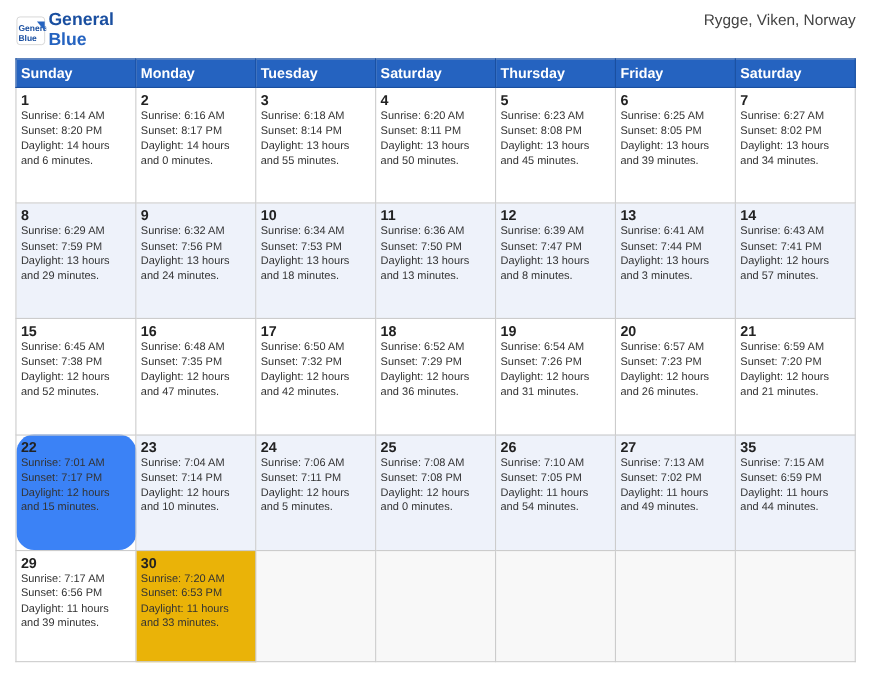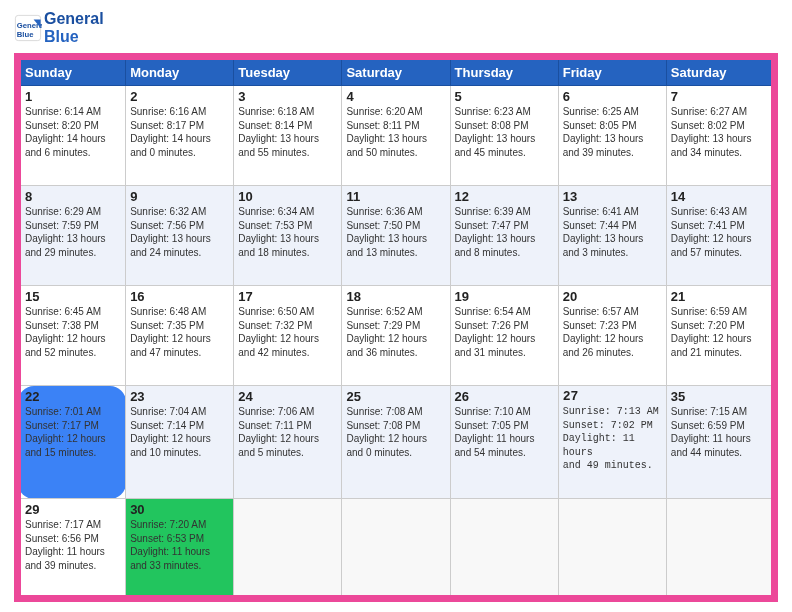--- a/index.html
+++ b/index.html
@@ -39,21 +39,21 @@
       font-size: 32px;
       font-weight: bold;
       color: #222;
     }
     .subtitle {
       font-size: 14px;
       color: #444;
     }
     .calendar {
       flex: 1;
-      border: 7px solid #ec4899;
+      border: 1px solid #ec4899;
       border-collapse: collapse;
       width: 100%;
       table-layout: fixed;
     }
     .calendar th {
       background: #2563c0;
       color: #fff;
       font-size: 13px;
       font-weight: bold;
       padding: 5px 4px;
@@ -104,20 +104,21 @@
         <text x="4" y="20" font-size="11" font-weight="bold" fill="#1a4fa0" font-family="Arial">General</text>
         <text x="4" y="33" font-size="11" font-weight="bold" fill="#1a4fa0" font-family="Arial">Blue</text>
         <polygon points="28,8 38,8 38,20" fill="#2563c0"></polygon>
       </svg>
       <div style="display:flex;flex-direction:column;line-height:1.1;">
         <span style="font-size:16px;font-weight:bold;color:#1a4fa0;">General</span>
         <span style="font-size:16px;font-weight:bold;color:#2563c0;">Blue</span>
       </div>
     </div>
     <div class="title-block">
+      <div class="subtitle">Rygge, Viken, Norway</div>
     </div>
   </div>
 
   <table class="calendar">
     <thead>
       <tr>
       <th>Sunday</th>
           <th>Monday</th>
           <th>Tuesday</th>
           <th>Saturday</th>
@@ -231,35 +232,35 @@
             <div class="cell-text">Sunrise: 7:06 AM<br>Sunset: 7:11 PM<br>Daylight: 12 hours<br>and 5 minutes.</div>
           </td>
           <td style="background: rgb(238, 242, 250);">
             <span class="day-num">25</span>
             <div class="cell-text">Sunrise: 7:08 AM<br>Sunset: 7:08 PM<br>Daylight: 12 hours<br>and 0 minutes.</div>
           </td>
           <td style="background: rgb(238, 242, 250);">
             <span class="day-num">26</span>
             <div class="cell-text">Sunrise: 7:10 AM<br>Sunset: 7:05 PM<br>Daylight: 11 hours<br>and 54 minutes.</div>
           </td>
-          <td style="background: rgb(238, 242, 250); font-family: Liberation Mono, monospace;">
+          <td style="background: rgb(238, 242, 250);">
             <span class="day-num">27</span>
             <div class="cell-text">Sunrise: 7:13 AM<br>Sunset: 7:02 PM<br>Daylight: 11 hours<br>and 49 minutes.</div>
           </td>
           <td style="background: rgb(238, 242, 250);">
             <span class="day-num">35</span>
             <div class="cell-text">Sunrise: 7:15 AM<br>Sunset: 6:59 PM<br>Daylight: 11 hours<br>and 44 minutes.</div>
           </td>
         </tr>
         <tr class="last-row">
           <td style="background: rgb(255, 255, 255);">
             <span class="day-num">29</span>
             <div class="cell-text">Sunrise: 7:17 AM<br>Sunset: 6:56 PM<br>Daylight: 11 hours<br>and 39 minutes.</div>
           </td>
-          <td style="background: #22c55e;">
+          <td style="background: #eab308;">
             <span class="day-num">30</span>
             <div class="cell-text">Sunrise: 7:20 AM<br>Sunset: 6:53 PM<br>Daylight: 11 hours<br>and 33 minutes.</div>
           </td>
           <td class="empty-cell"></td>
           <td class="empty-cell"></td>
           <td class="empty-cell"></td>
           <td class="empty-cell"></td>
           <td class="empty-cell"></td>
         </tr>
       </tbody>

